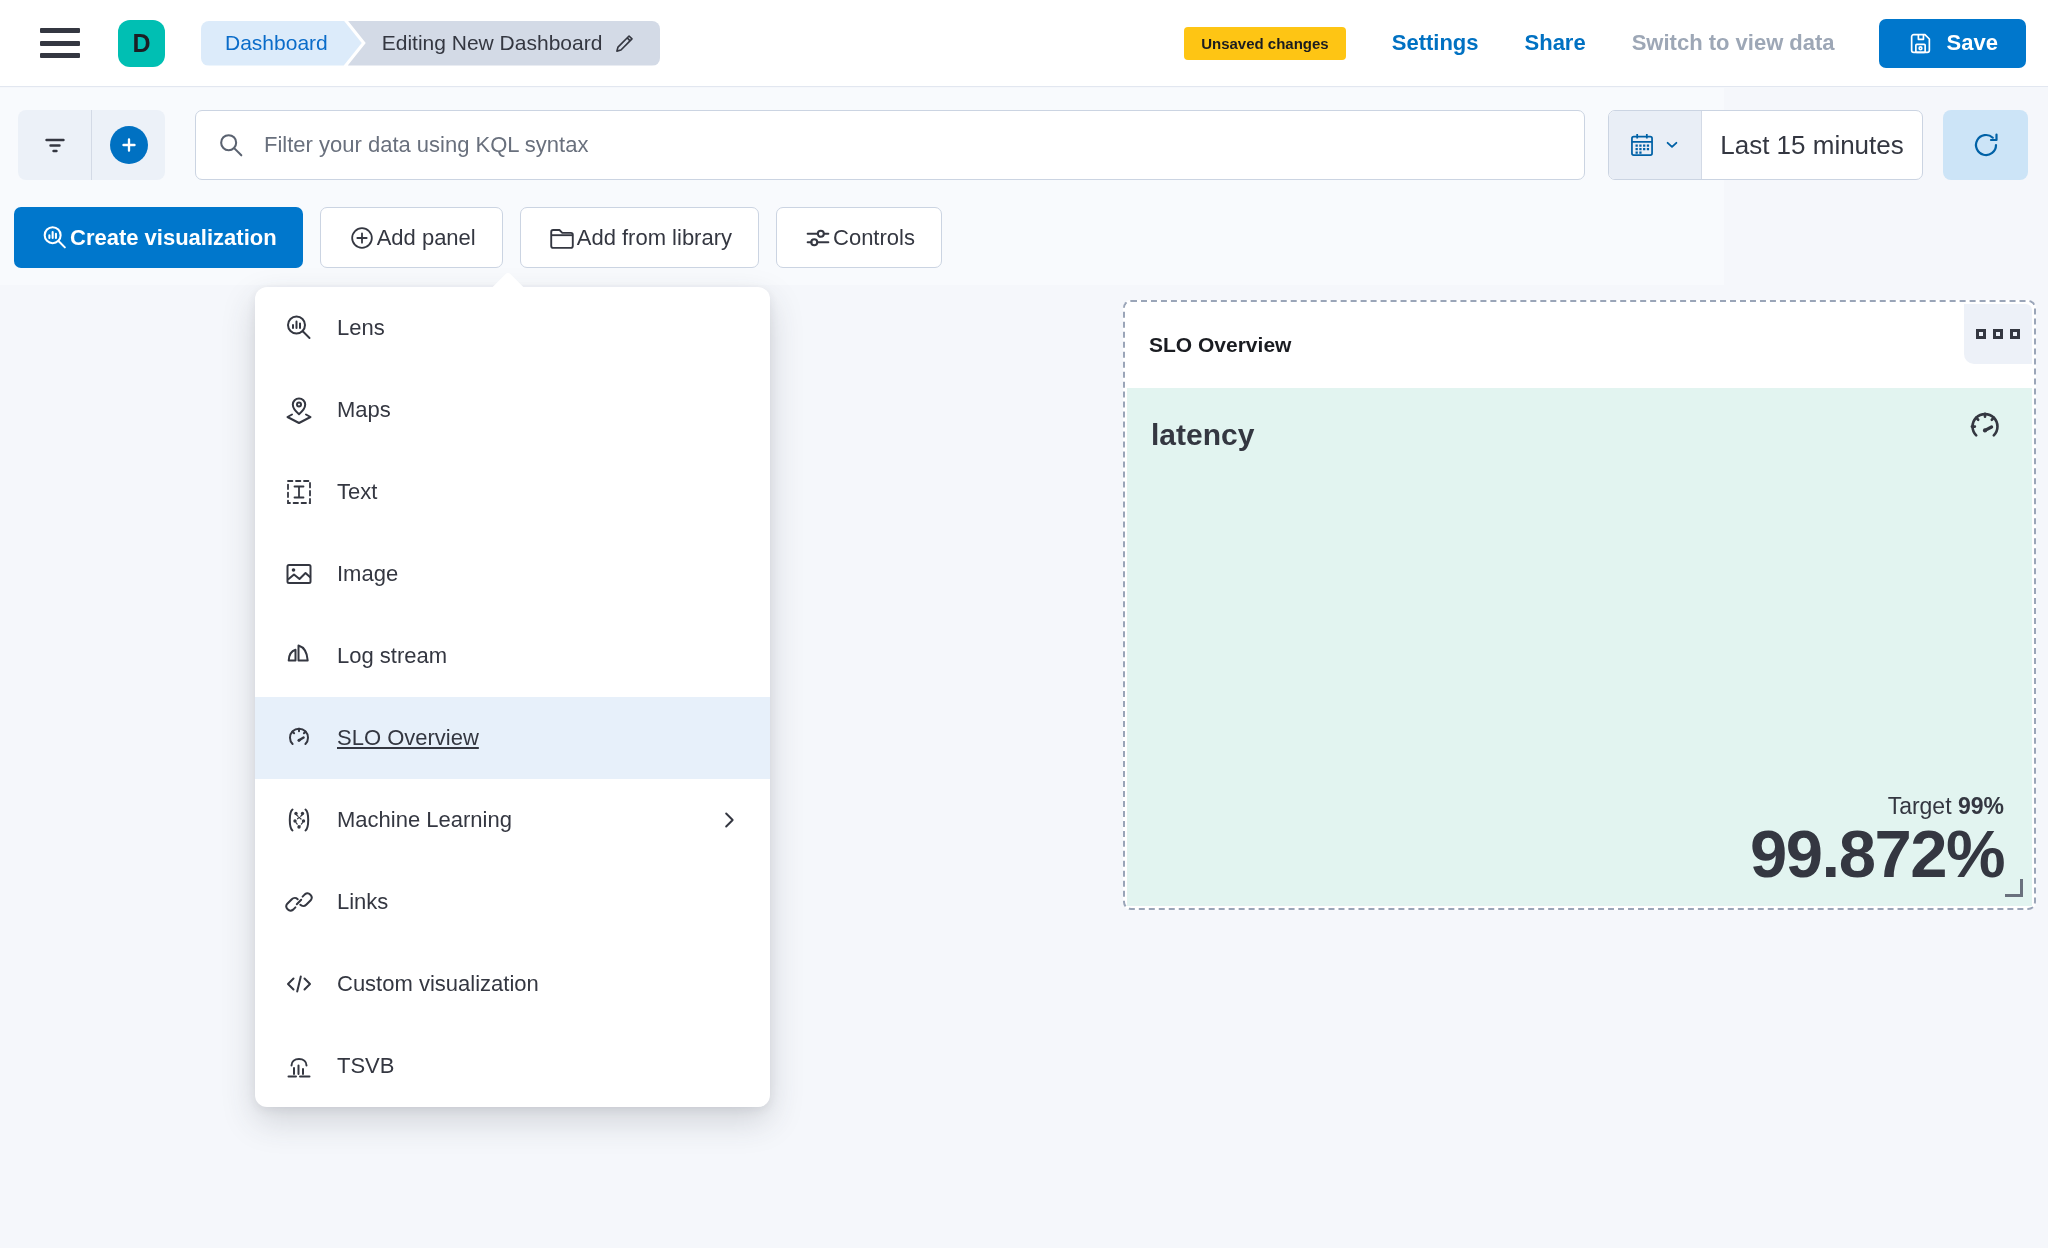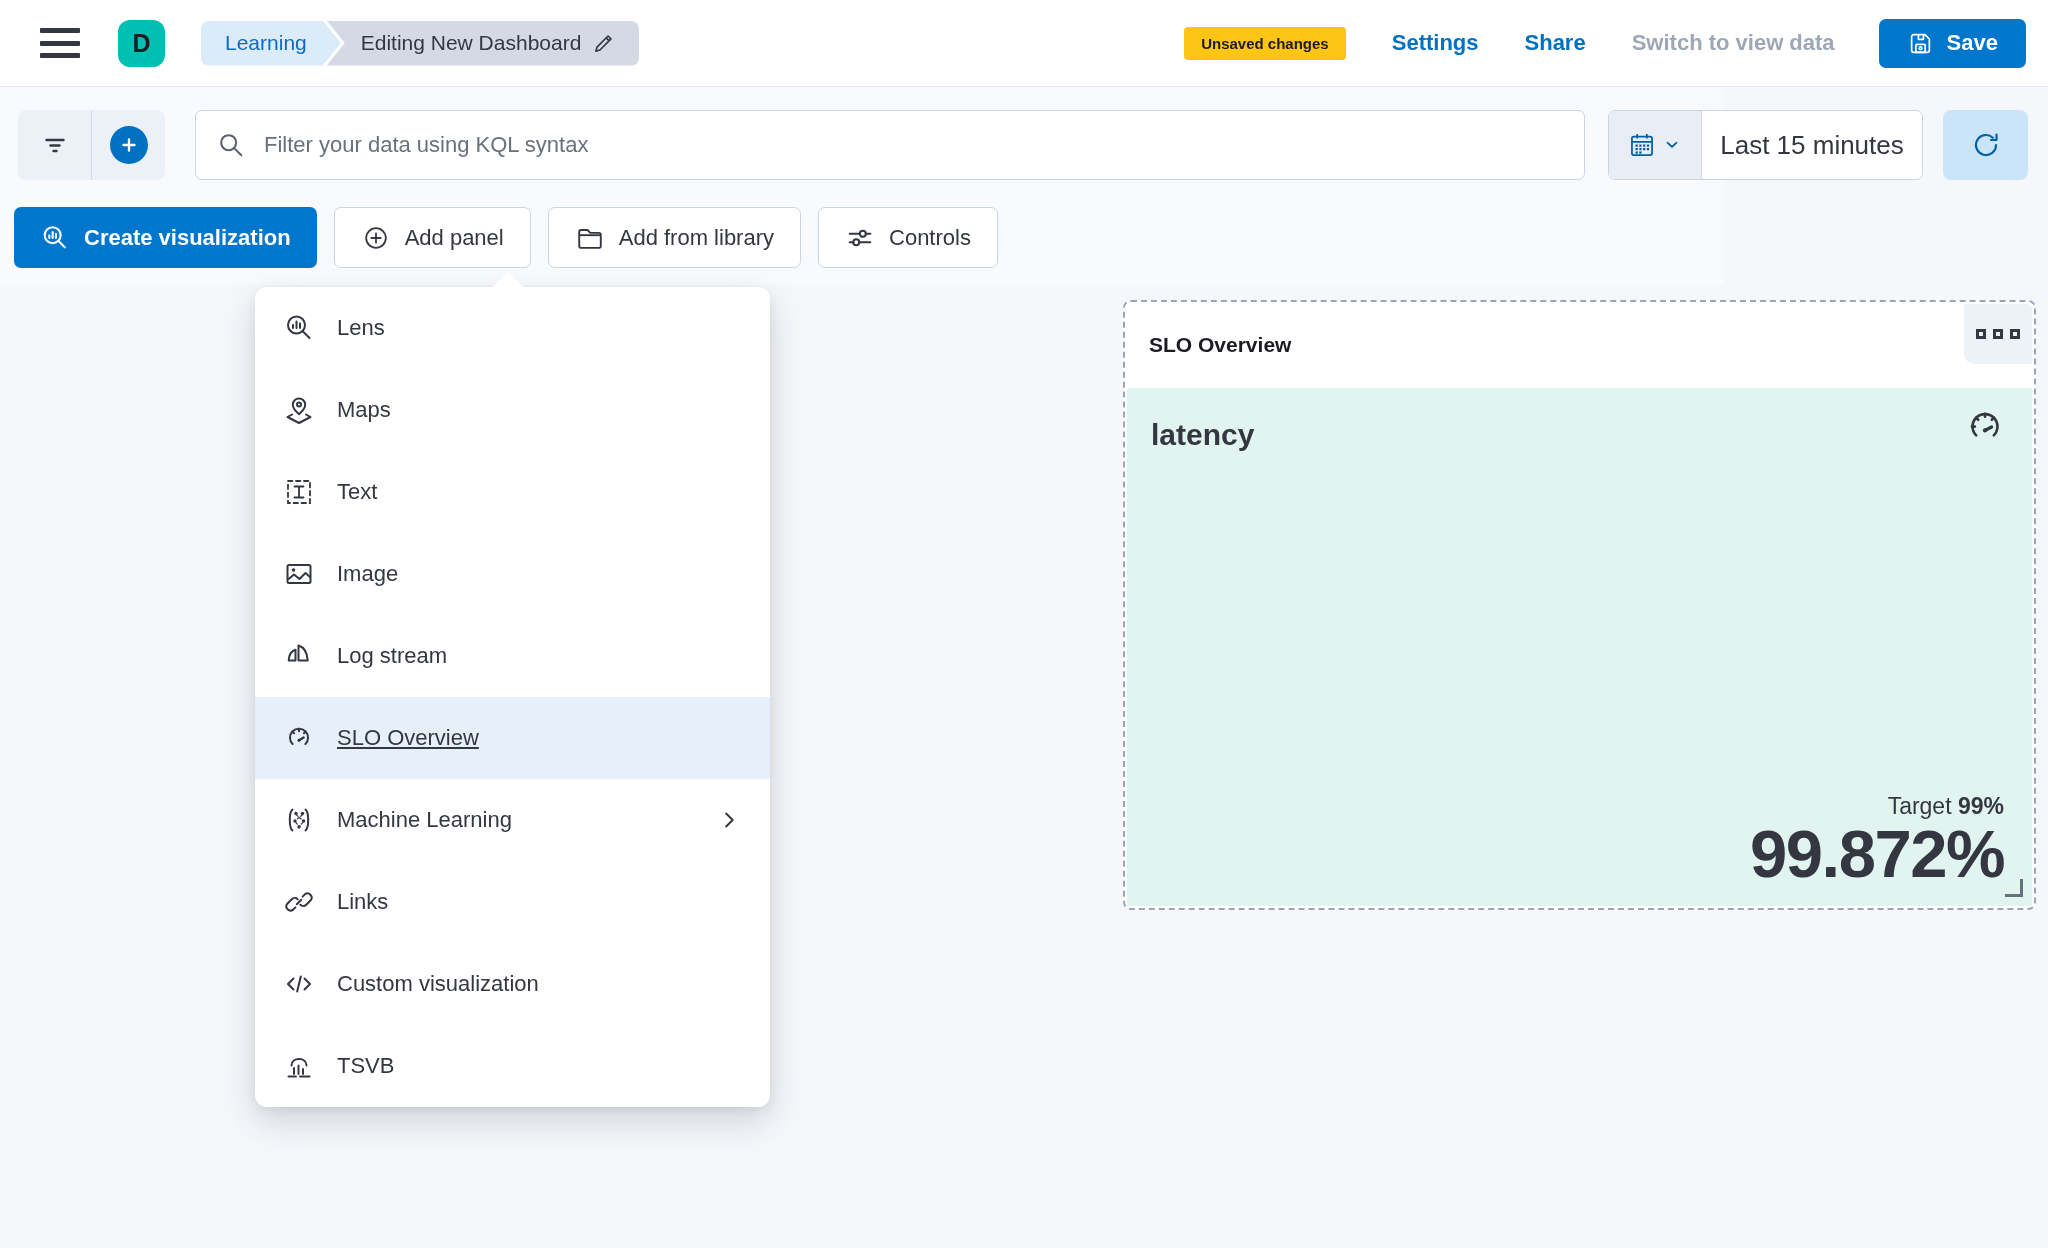--- a/index.html
+++ b/index.html
@@ -29,21 +29,21 @@
   .plus-circle{width:38px;height:38px;border-radius:50%;background:#0071C2;display:flex;align-items:center;justify-content:center;}
   .kql{position:absolute;left:195px;top:22px;width:1390px;height:70px;background:#fff;border:1px solid #CBD4E2;border-radius:7px;box-sizing:border-box;display:flex;align-items:center;padding:0 20px;gap:16px;}
   .kql input{flex:1;border:none;outline:none;font-size:22px;color:#343741;background:transparent;font-family:inherit;}
   .kql input::placeholder{color:#69707D;}
   .datepicker{position:absolute;left:1608px;top:22px;width:315px;height:70px;background:#fff;border:1px solid #CBD4E2;border-radius:7px;box-sizing:border-box;display:flex;overflow:hidden;}
   .dp-left{width:92px;background:#E9EEF6;display:flex;align-items:center;justify-content:center;gap:6px;cursor:pointer;border-right:1px solid #D3DAE6;}
   .dp-right{flex:1;display:flex;align-items:center;justify-content:center;font-size:26px;color:#343741;cursor:pointer;}
   .refresh-btn{position:absolute;left:1943px;top:22px;width:85px;height:70px;background:#CCE4F7;border:none;border-radius:8px;display:flex;align-items:center;justify-content:center;cursor:pointer;}
 
   .toolbar{position:absolute;left:14px;top:119px;display:flex;gap:17px;}
-  .tb-btn{height:61px;border-radius:7px;display:flex;align-items:center;gap:14px;padding:0 26px;font-size:22px;cursor:pointer;box-sizing:border-box;}
+  .tb-btn{height:61px;border-radius:7px;display:flex;align-items:center;padding:0 26px;font-size:22px;cursor:pointer;box-sizing:border-box;}
   .tb-primary{background:#0077CC;color:#fff;font-weight:600;border:none;}
   .tb-plain{background:#fff;color:#343741;font-weight:500;border:1px solid #CBD4E2;}
 
   
   #canvas{position:absolute;left:0;top:285px;width:2048px;height:963px;background:#F5F7FB;}
 
   
   #add-menu{position:absolute;left:255px;top:2px;width:515px;background:#fff;border-radius:12px;box-shadow:0 14px 34px rgba(52,55,65,.18),0 3px 10px rgba(52,55,65,.08);}
   .menu-caret{position:absolute;top:-10px;left:240px;width:26px;height:26px;background:#fff;transform:rotate(45deg);border-radius:4px;}
   .menu-item{position:relative;height:82px;display:flex;align-items:center;gap:22px;padding:0 28px;font-size:22px;color:#343741;cursor:pointer;}
@@ -77,21 +77,21 @@
 <div id="app">
 
   <div id="header">
     <div class="hamburger">
         <span></span>
         <span></span>
         <span></span>
       </div>
     <div class="avatar">D</div>
     <div class="crumbs">
-      <div class="crumb first">Learning</div>
+      <div class="crumb first">Dashboard</div>
       <div class="crumb last">
         <span>Editing New Dashboard</span>
         <span>
           <svg width="26" height="26" viewBox="0 0 32 32" fill="none" stroke="#343741" stroke-width="2" stroke-linejoin="round">
               <path d="M6 26l1.4-5L21 7.4l3.6 3.6L11 24.6 6 26z"></path>
               <path d="M18.7 9.7l3.6 3.6"></path>
             </svg>
         </span>
       </div>
     </div>

